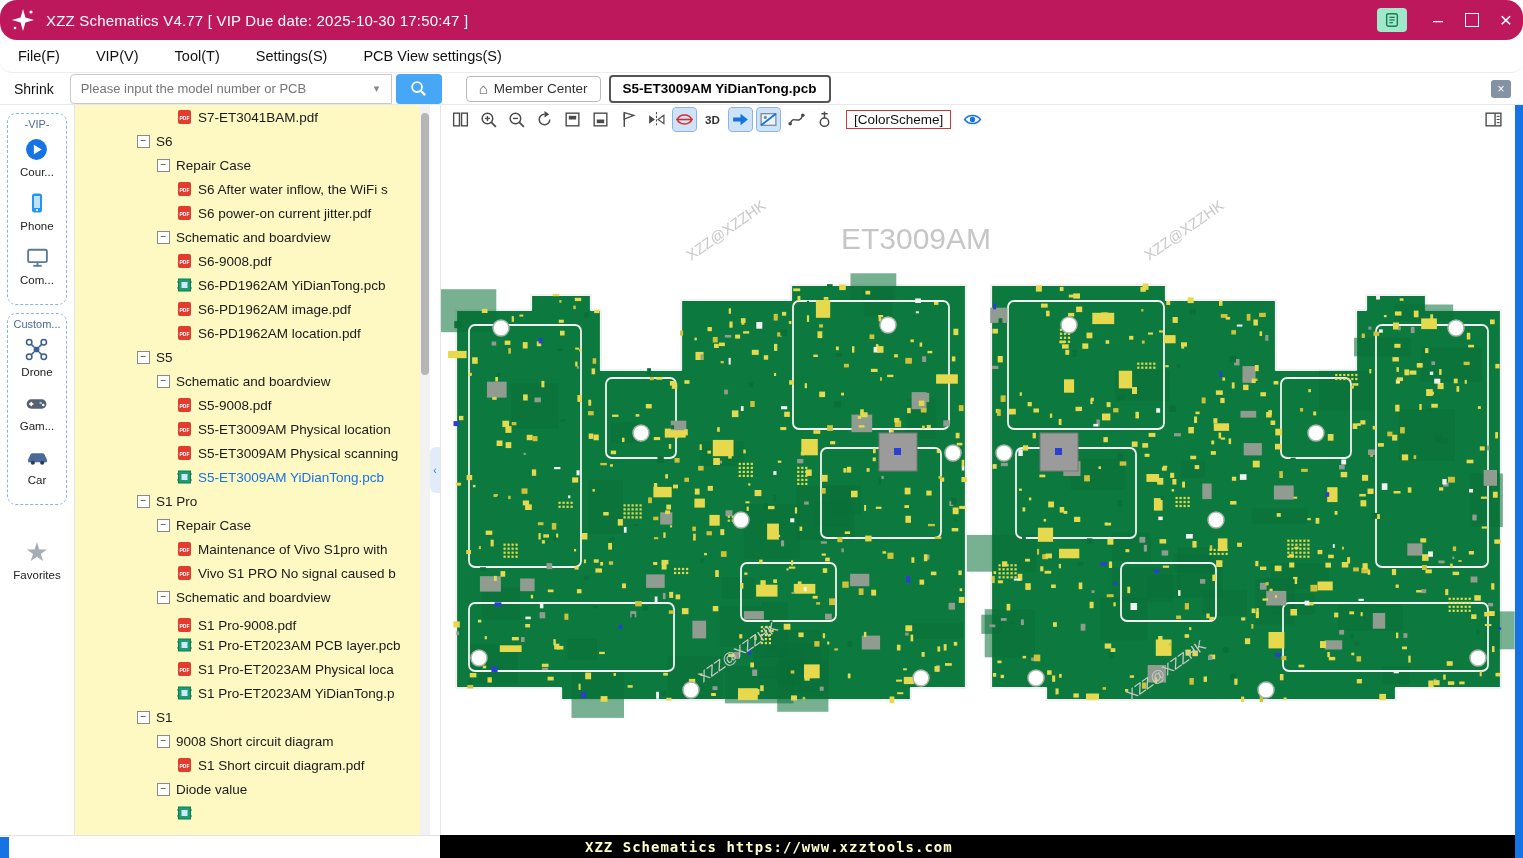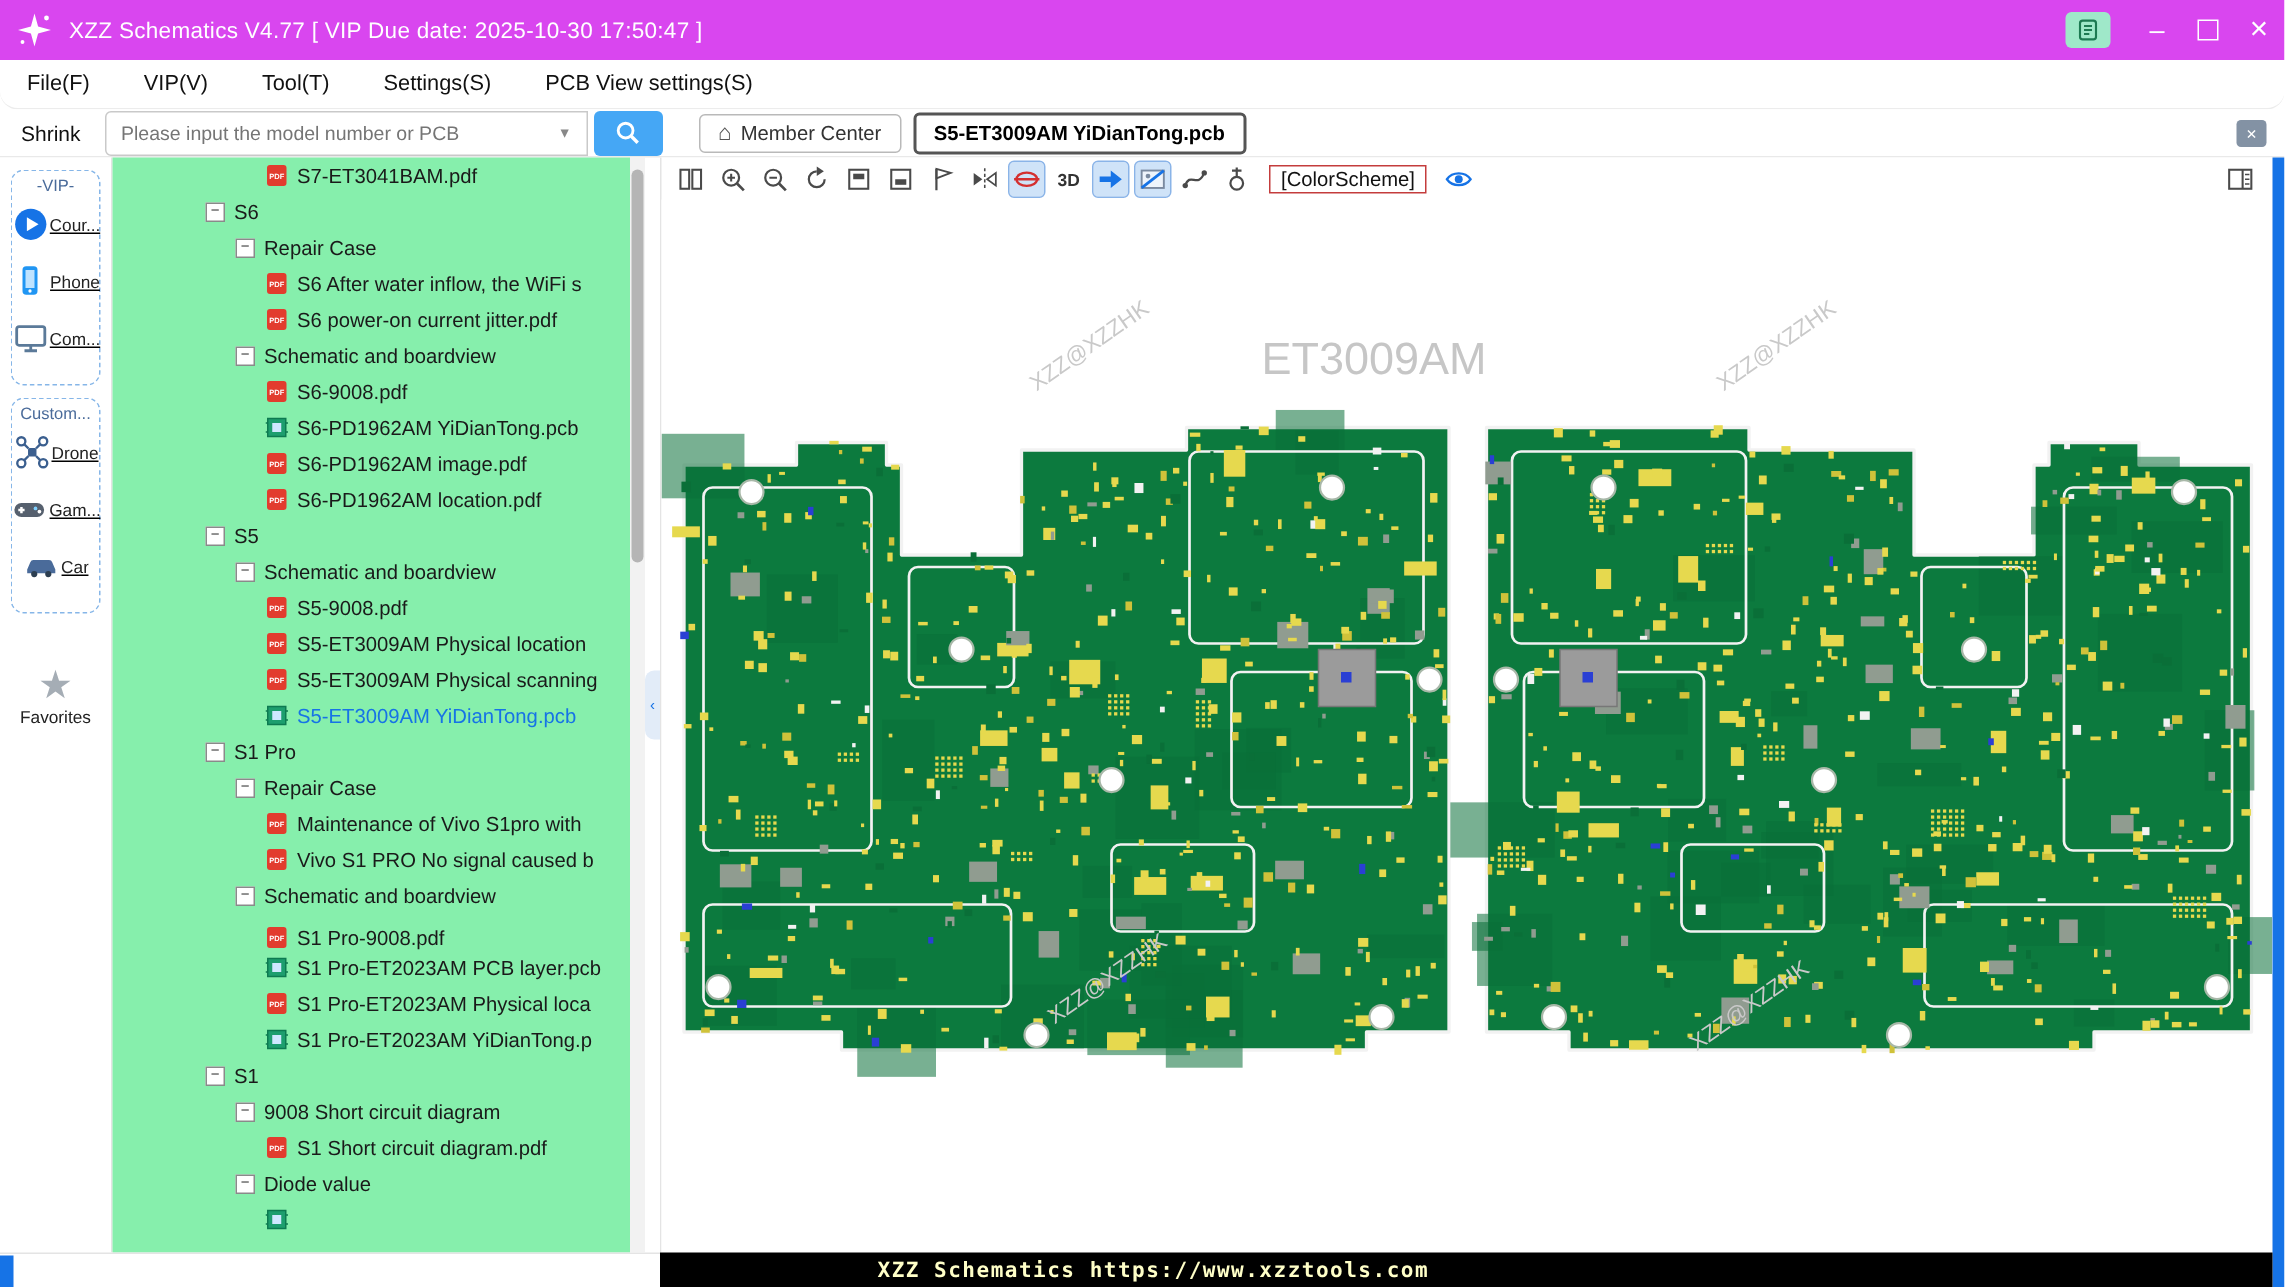--- a/index.html
+++ b/index.html
@@ -1,21 +1,21 @@
 <!DOCTYPE html>
 <html><head>
 <meta charset="utf-8">
 <style>
   html,body{margin:0;padding:0;}
   body{width:1523px;height:858px;position:relative;overflow:hidden;background:#fff;
        font-family:"Liberation Sans",sans-serif;-webkit-font-smoothing:antialiased;}
 
   
-  .titlebar{position:absolute;left:0;top:0;width:100%;height:40px;background:#d946ef;
-            display:flex;align-items:center;color:#fff;}
+  .titlebar{position:absolute;left:0;top:0;width:100%;height:40px;background:#be185d;
+            display:flex;align-items:center;color:#fff;border-radius:17px;}
   .app-icon{width:26px;height:26px;margin-left:10px;flex:none;}
   .win-title{font-size:15px;margin-left:10px;letter-spacing:.2px;}
   .tb-spacer{flex:1;}
   .license{width:30px;height:24px;border-radius:4px;background:#9fe8c9;display:flex;
            align-items:center;justify-content:center;margin-right:14px;}
   .win-btn{width:34px;height:40px;display:flex;align-items:center;justify-content:center;
            font-size:18px;color:#fff;cursor:default;}
   .max-box{width:12px;height:12px;border:1.6px solid #fff;display:inline-block;}
 
   
@@ -44,30 +44,30 @@
                   border-radius:3px;color:#fff;font-size:12px;display:flex;align-items:center;
                   justify-content:center;}
 
   
   .sidebar{position:absolute;left:0;top:105px;width:75px;bottom:23px;background:#fff;
            border-right:1px solid #e4e4e4;display:flex;flex-direction:column;align-items:center;
            box-sizing:border-box;}
   .side-group{width:58px;border:1px dashed #86b6e8;border-radius:9px;margin-top:8px;
               padding:4px 0 6px 0;display:flex;flex-direction:column;align-items:center;}
   .side-group-label{font-size:11px;color:#4a6b9a;margin-bottom:6px;}
-  .side-item{display:flex;flex-direction:row;align-items:center;margin-bottom:12px;cursor:default;text-decoration:underline;}
+  .side-item{display:flex;flex-direction:column;align-items:center;margin-bottom:12px;cursor:default;}
   .side-item .si-icon{width:26px;height:26px;display:flex;align-items:center;justify-content:center;}
   .side-item .si-label{font-size:11.5px;color:#222;margin-top:4px;max-width:54px;overflow:hidden;
                        white-space:nowrap;}
   .side-fav{margin-top:34px;display:flex;flex-direction:column;align-items:center;}
   .side-fav .star{font-size:26px;color:#a5adb5;line-height:1;}
   .side-fav .si-label{font-size:11.5px;color:#222;margin-top:4px;}
 
   
-  .tree-panel{position:absolute;left:75px;top:105px;width:345px;bottom:6px;background:#86efac;
+  .tree-panel{position:absolute;left:75px;top:105px;width:345px;bottom:6px;background:#fef9c3;
               overflow:hidden;}
   .tree-row{height:24px;display:flex;align-items:center;gap:6px;white-space:nowrap;
             color:#1a1a1a;cursor:default;box-sizing:border-box;}
   .tree-row .tlabel{font-size:13.5px;}
   .tree-row.selected .tlabel{color:#1673e6;}
   .expander{width:11px;height:11px;border:1px solid #8a8a8a;background:#fff;flex:none;
             display:inline-flex;align-items:center;justify-content:center;font-size:10px;
             line-height:1;color:#333;}
   .ficon{width:15px;height:16px;flex:none;display:inline-flex;}
   .tree-scroll{position:absolute;left:420px;top:105px;width:10px;bottom:23px;background:#f2f2f2;}

